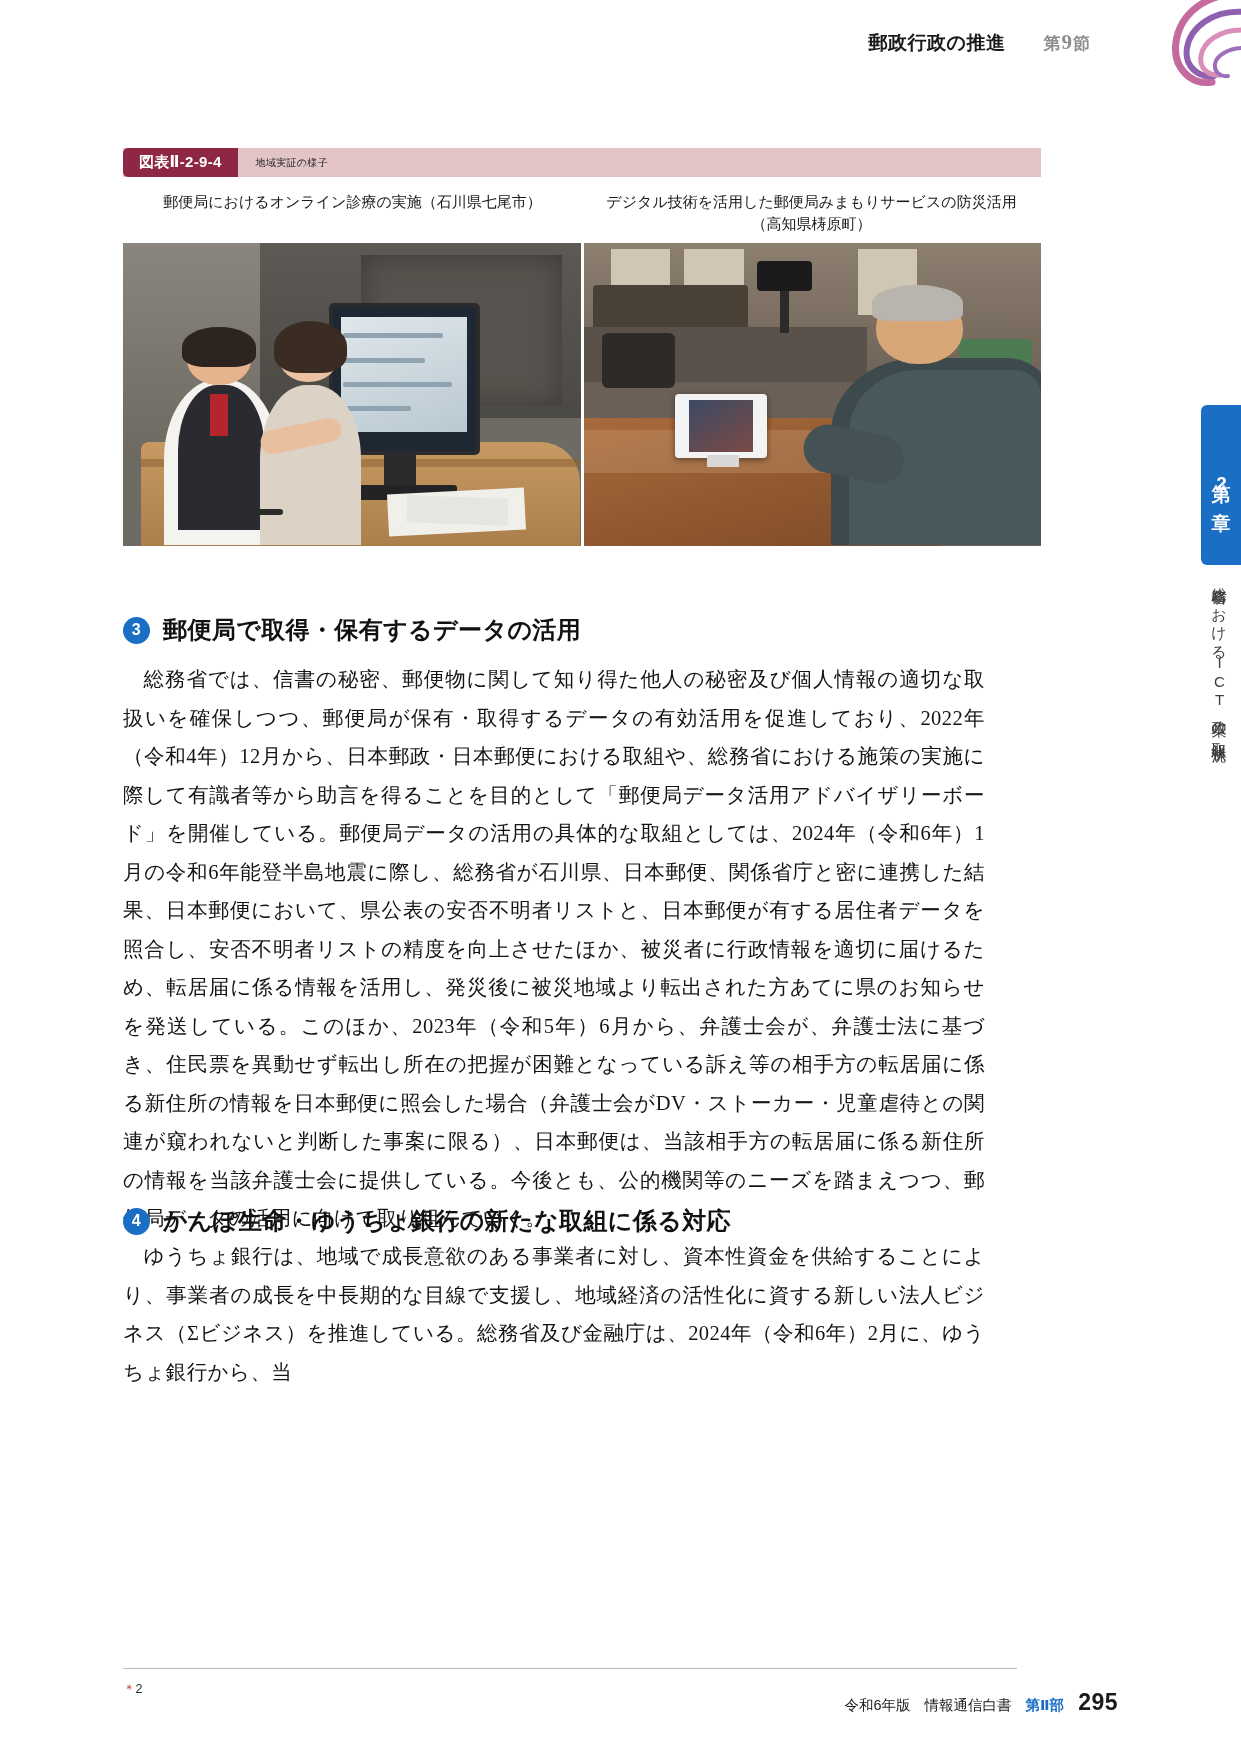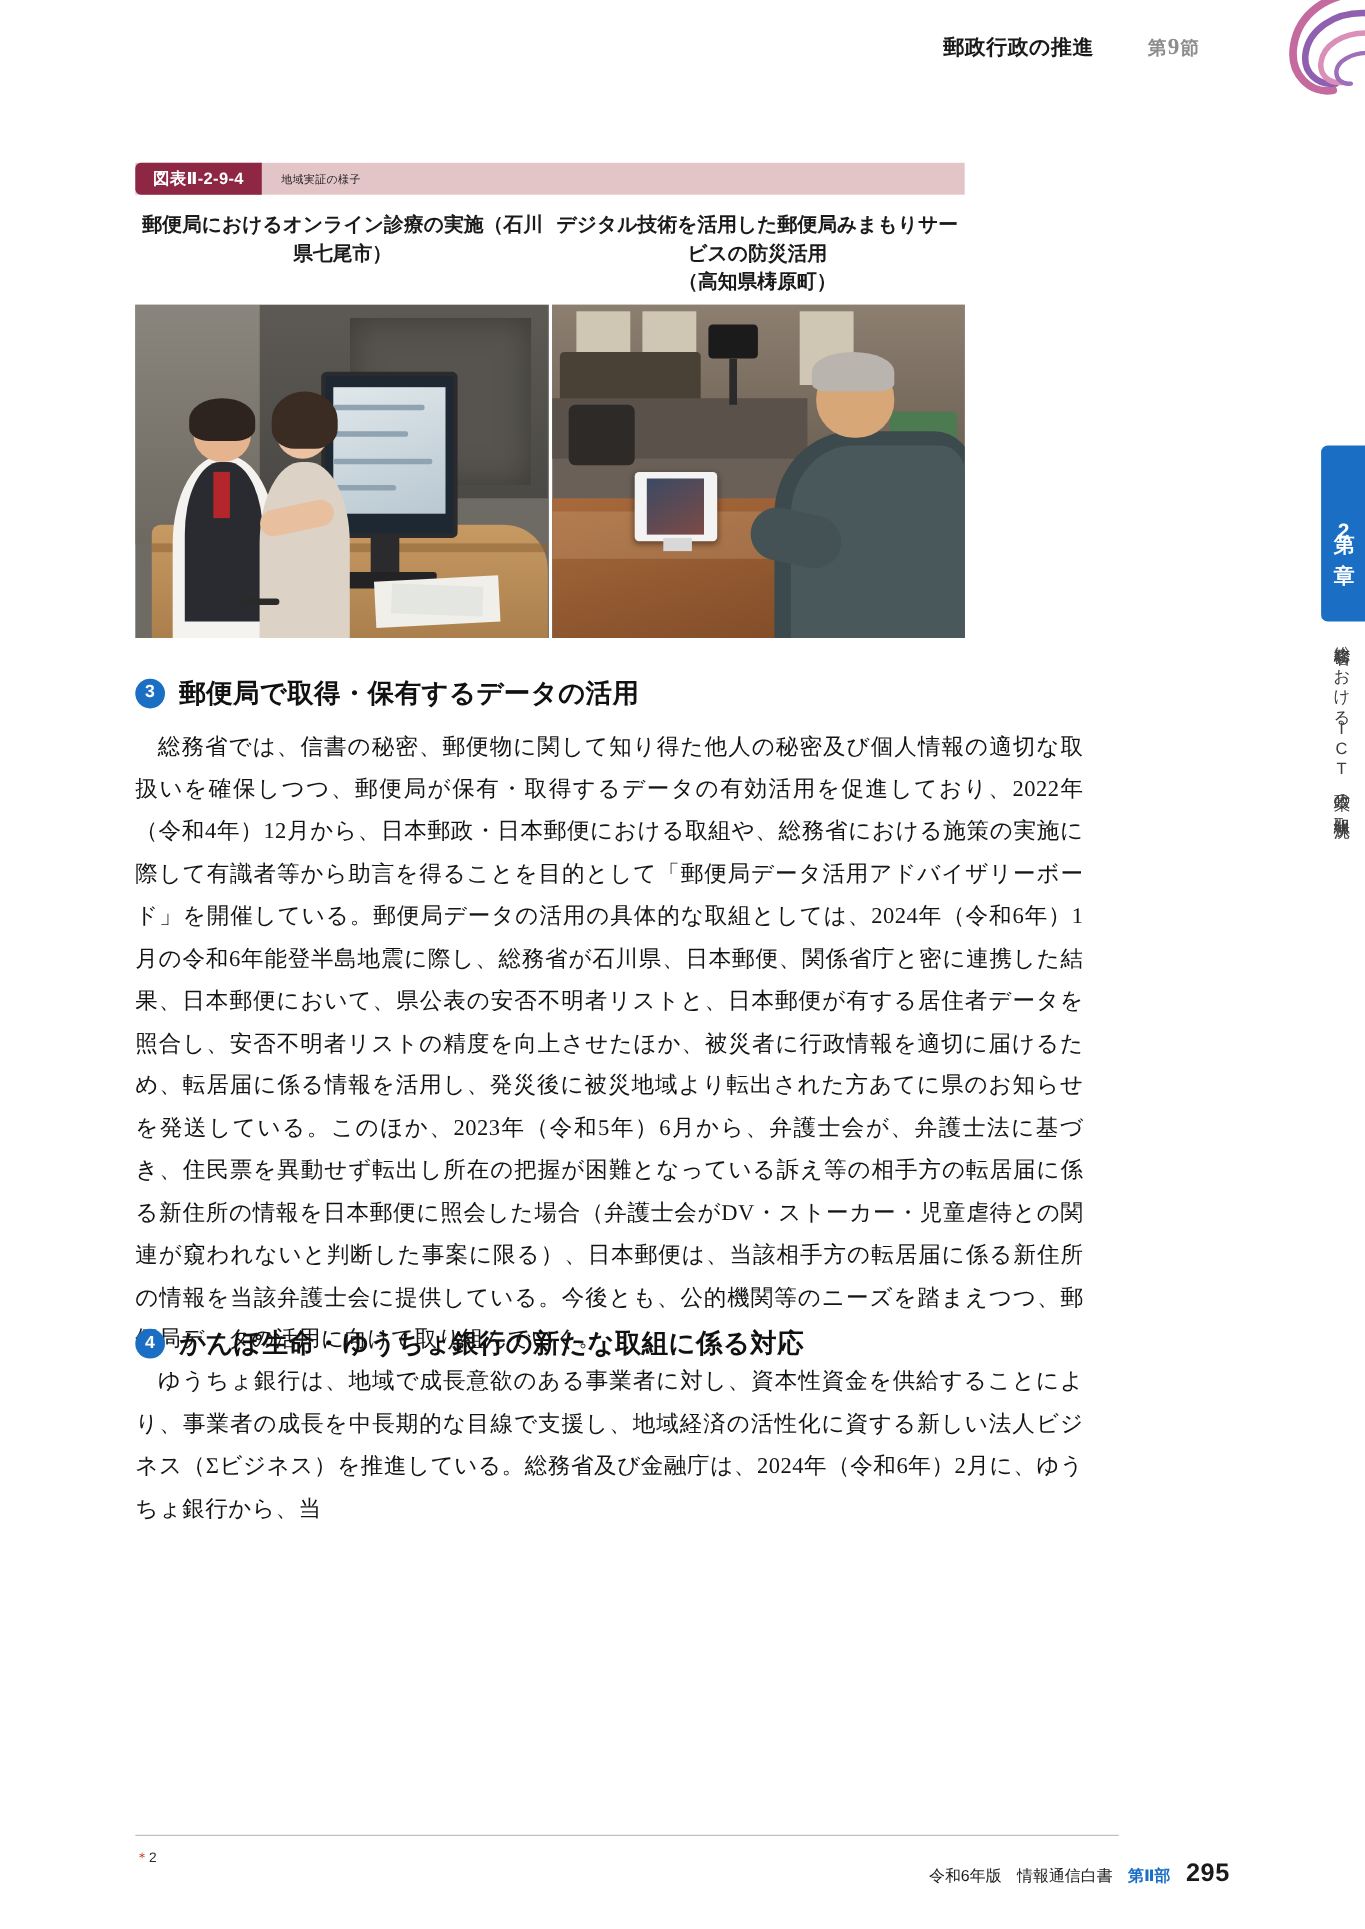--- a/index.html
+++ b/index.html
@@ -9,32 +9,32 @@
     font-family:"Liberation Serif", "DejaVu Serif", serif;
     color:#1a1a1a;
     overflow:hidden;
     position:relative;
   }
   .page { position:relative; width:1241px; height:1754px; }
 
   
   .page-header {
     position:absolute; top:30px; right:150px;
-    display:flex; align-items:baseline; gap:49px;
+    display:flex; align-items:baseline; gap:38px;
     font-family:"Liberation Sans","DejaVu Sans",sans-serif;
   }
   .header-title { font-size:19px; font-weight:700; color:#1a1a1a; letter-spacing:.5px; }
   .header-section { font-size:17px; font-weight:700; color:#8d8d8d; letter-spacing:1px;font-family:Liberation Serif, serif; }
   .header-section .num { font-size:21px; }
 
   
   .swirl { position:absolute; top:-10px; right:-5px; width:170px; height:130px; }
 
   
-  .figure-wrap { position:absolute; left:123px; top:148px; width:754px;border-radius:21px; }
+  .figure-wrap { position:absolute; left:123px; top:148px; width:918px;border-radius:21px; }
   .fig-caption-bar {
     display:flex; align-items:stretch; height:29px;
     background:#e3c5c8;
   }
   .fig-tag {
     background:#8d2743; color:#ffffff;
     font-family:"Liberation Sans","DejaVu Sans",sans-serif;
     font-size:15px; font-weight:700;
     display:flex; align-items:center; justify-content:center;
     padding:0 16px;
@@ -45,21 +45,21 @@
     font-family:"Liberation Sans","DejaVu Sans",sans-serif;
     font-size:10px; color:#1a1a1a; font-weight:500;
     display:flex; align-items:center; padding-left:18px;
     letter-spacing:.3px;
   }
 
   .photo-captions { display:flex; margin-top:14px; }
   .pc-cell {
     width:50%; text-align:center;
     font-family:"Liberation Sans","DejaVu Sans",sans-serif;
-    font-size:18px; line-height:1.45; color:#1a1a1a;font-weight:bold;
+    font-size:15px; line-height:1.45; color:#1a1a1a;
   }
   .photos { display:flex; margin-top:8px; gap:3px; }
   .photo { width:50%; height:303px; position:relative; overflow:hidden; }
 
   
   .p1 { background:#6e6a64; }
   .p1 .wall-l { position:absolute; left:0; top:0; width:30%; height:72%; background:linear-gradient(180deg,#8a857d,#6d6860); }
   .p1 .wall-r { position:absolute; left:30%; top:0; width:70%; height:58%; background:linear-gradient(180deg,#5d5a55,#4b4945); }
   .p1 .panel { position:absolute; left:52%; top:4%; width:44%; height:50%; background:#57544f; box-shadow:inset 0 0 30px #3c3a36; }
   .p1 .desk { position:absolute; left:4%; bottom:0; width:96%; height:34%; background:linear-gradient(180deg,#c79a63,#ab7f4c); border-radius:8px 40px 0 0; }

